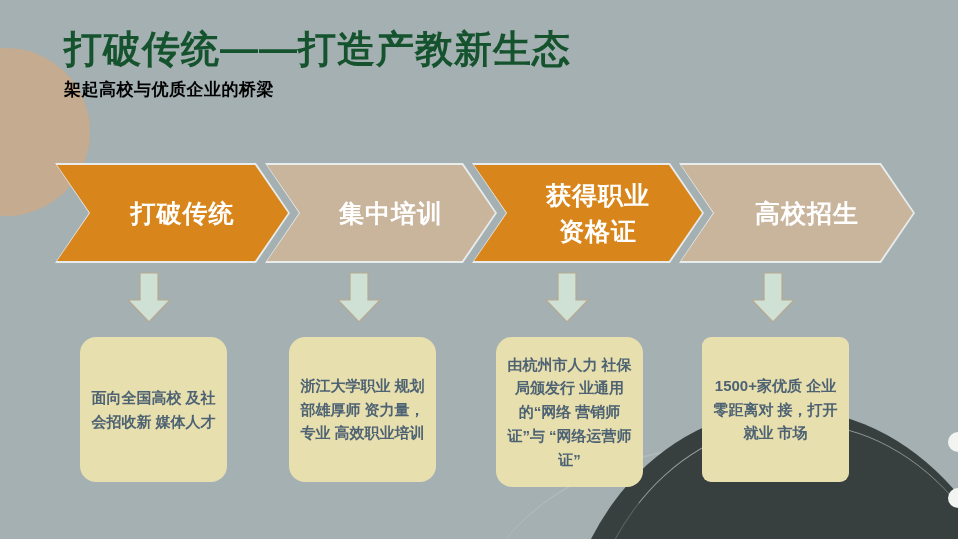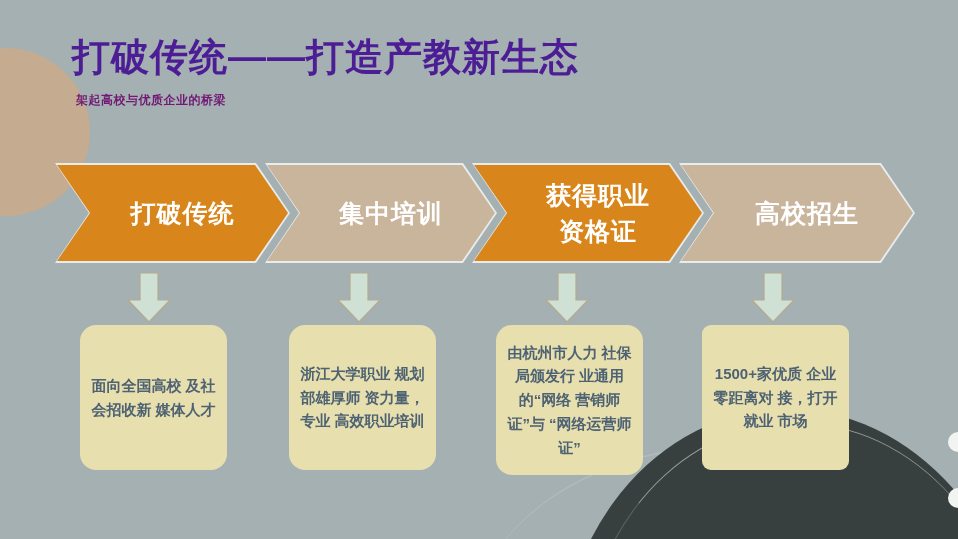--- a/index.html
+++ b/index.html
@@ -65,32 +65,32 @@
     width: 520px;
     height: 190px;
     border-radius: 50% 50% 0 0 / 100% 100% 0 0;
     border-top: 2px solid rgba(185,196,196,.55);
     box-sizing: border-box;
   }
 
   
   .header { position: absolute; left: 60px; top: 24px; }
   .slide-title {
-    margin: 12px;
-    color: #4c1d95;
+    margin: 4px;
+    color: #14532d;
     font-size: 38px;
     font-weight: bold;
     letter-spacing: 1px;
     line-height: 1.15;
     white-space: nowrap;
   }
   .slide-subtitle {
-    margin: 6px 0 0 16px;
-    color: #701a75;
-    font-size: 12px;
+    margin: 6px 0 0 4px;
+    color: #000000;
+    font-size: 17px;
     font-weight: bold;
     letter-spacing: .5px;
     white-space: nowrap;
   }
 
   
   .chevron-row {
     position: absolute;
     left: 55px;
     top: 163px;
@@ -140,20 +140,21 @@
   .note-box {
     position: absolute;
     width: 147px;
     border-radius: 16px;
     background: #e8dfaf;
     box-sizing: border-box;
     display: flex;
     align-items: center;
     justify-content: center;
     text-align: center;
+    margin-top: 12px;
   }
   .note-text {
     color: #4d6272;
     font-size: 15px;
     font-weight: bold;
     line-height: 1.58;
     letter-spacing: 0px;
     padding: 0 8px;
   }
 </style>

